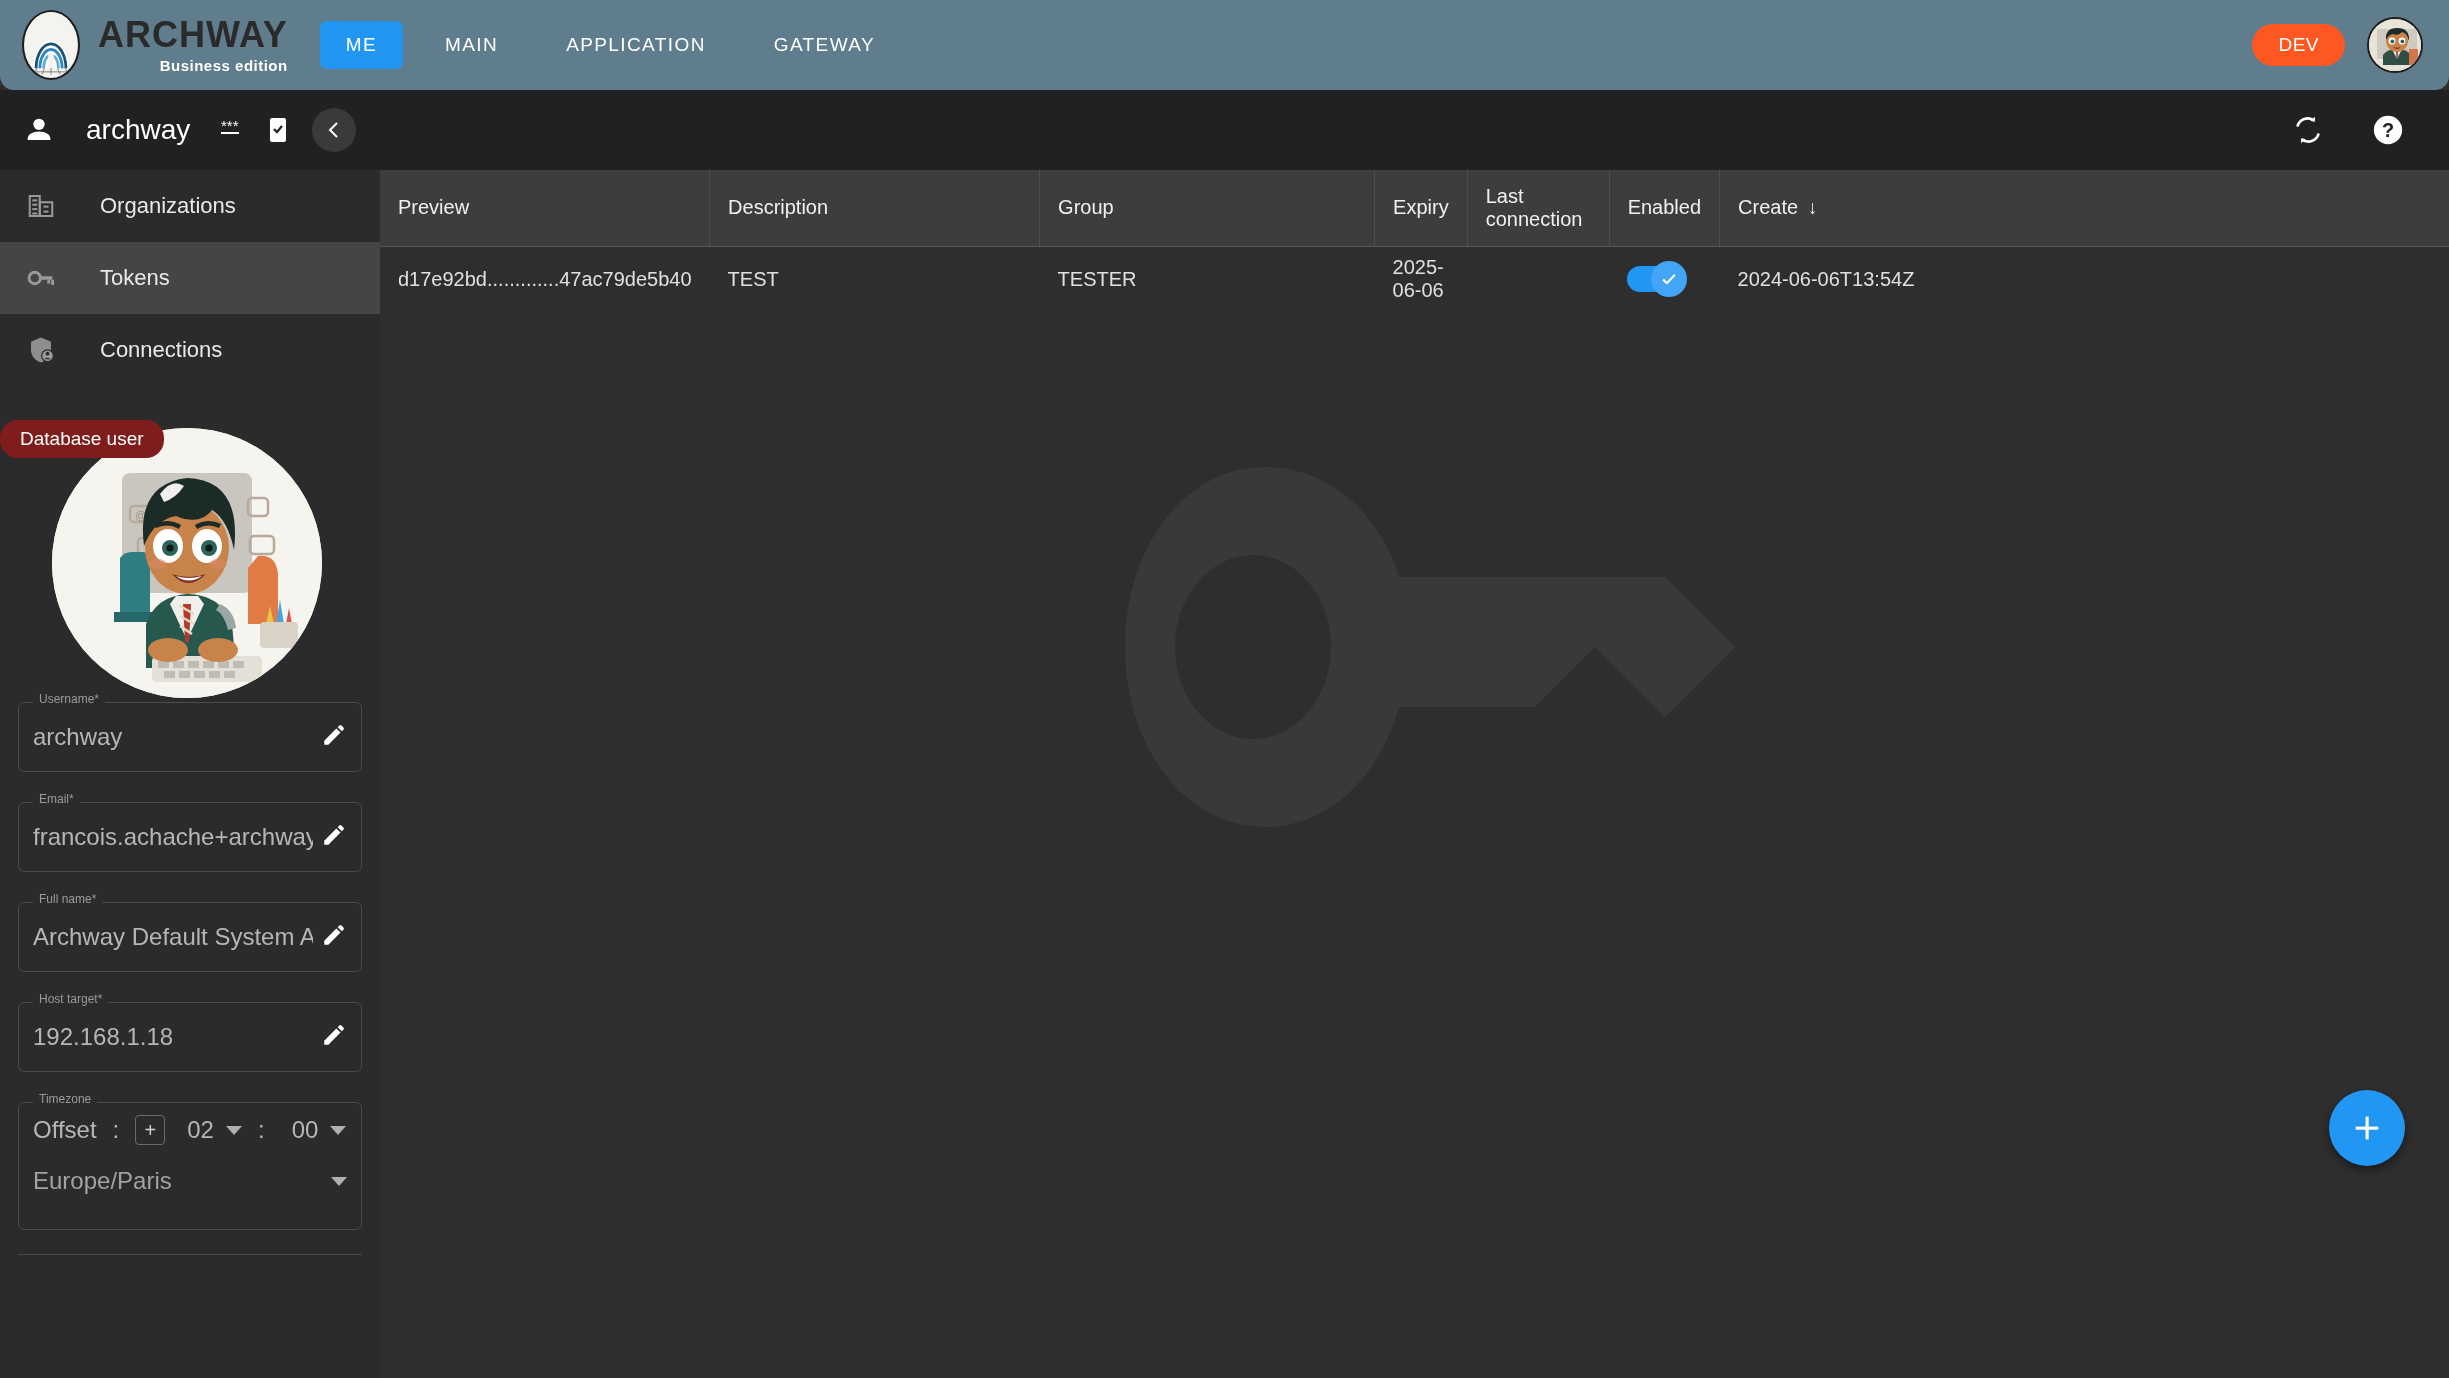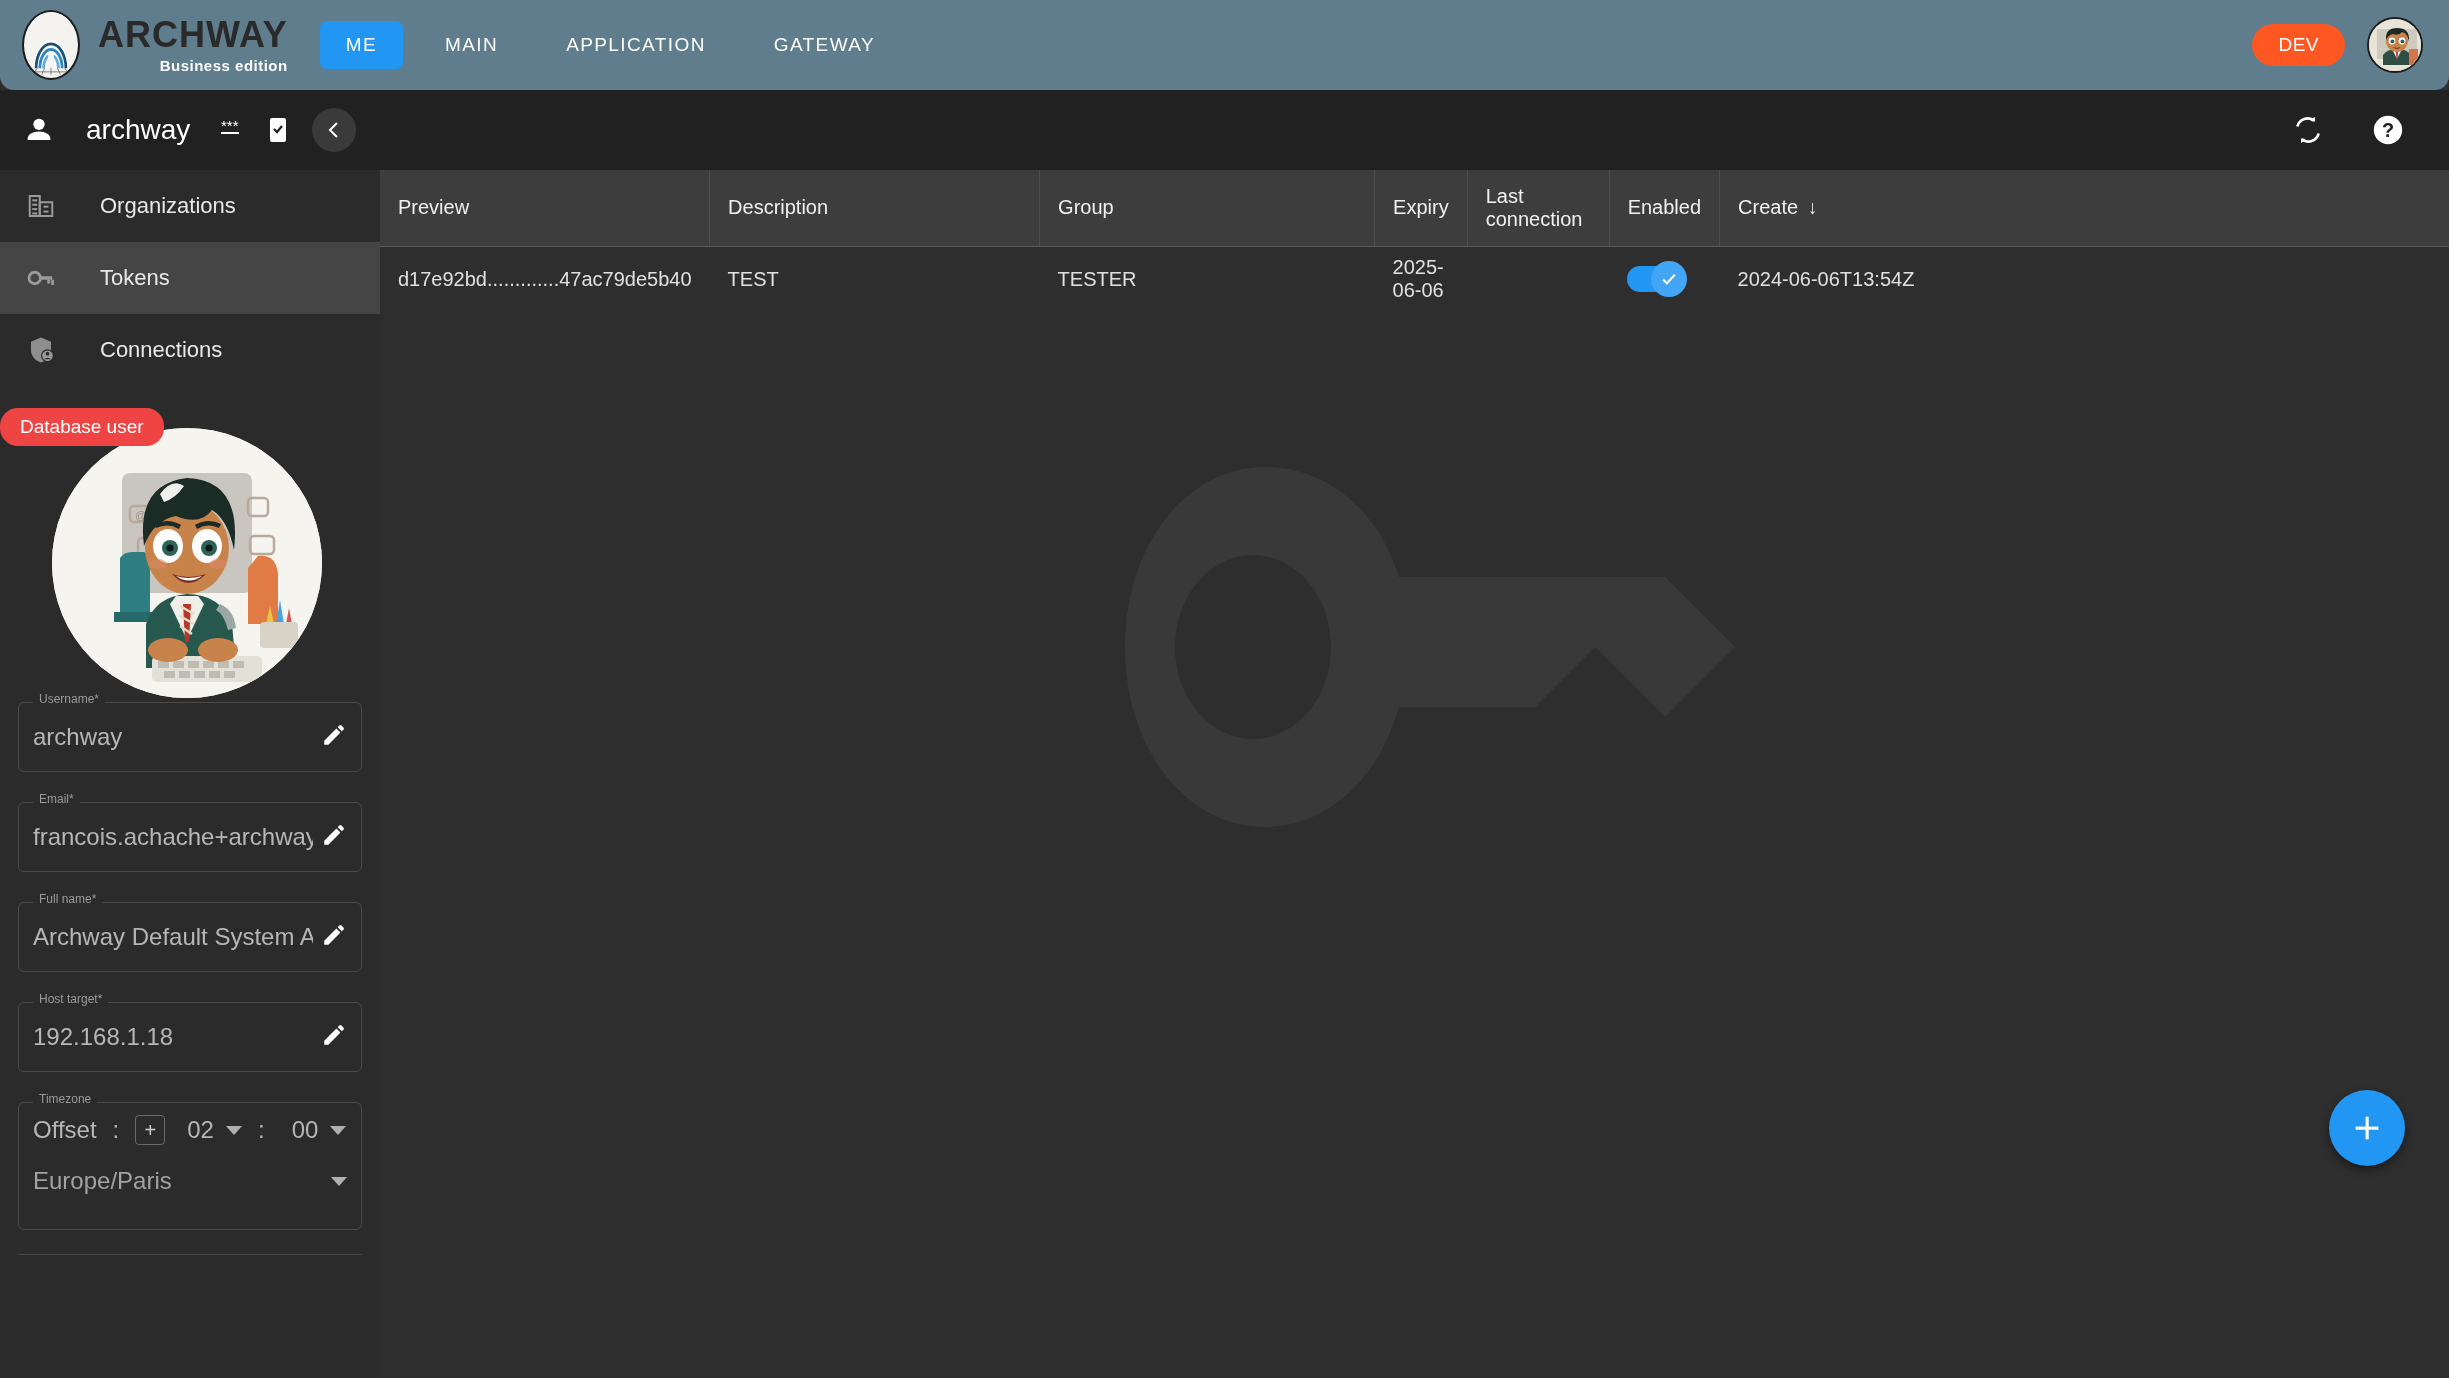--- a/index.html
+++ b/index.html
@@ -97,22 +97,22 @@
     width: 62px; display: flex; justify-content: center; align-items: center;
     margin-left: 10px;
   }
   .nav-row .nlabel { font-size: 22px; margin-left: 28px; }
 
   
   .avatar-block {
     position: relative; margin-top: 18px; height: 280px;
   }
   .db-badge {
-    position: absolute; left: 0; top: 4px;
-    background: #ef4444; color: #fff; font-size: 19px;
+    position: absolute; left: 0; top: 16px;
+    background: #7f1d1d; color: #fff; font-size: 19px;
     padding: 8px 20px; border-radius: 18px; z-index: 3;
   }
   .avatar-big {
     position: absolute; left: 52px; top: 24px;
     width: 270px; height: 270px; border-radius: 50%;
     overflow: hidden; background: #f4f3ee;
   }
 
   
   .form { padding: 0 18px; margin-top: 18px; }

